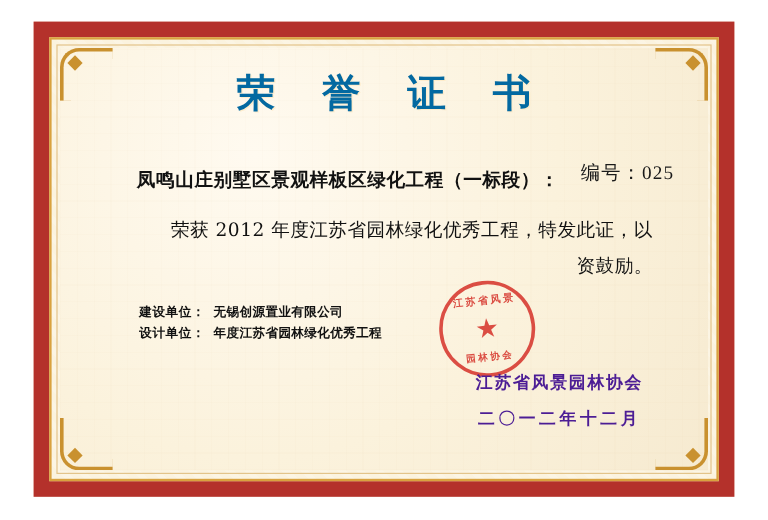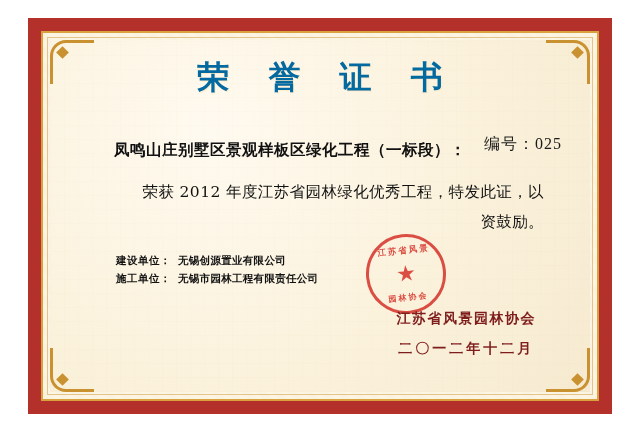--- a/index.html
+++ b/index.html
@@ -161,21 +161,21 @@
     letter-spacing: 0.3px;
   }
 
   
   .sign-block {
     position: absolute;
     right: 36px;
     bottom: 22px;
     text-align: center;
     font-family: "DejaVu Serif", serif;
-    color: #7f1d1d;
+    color: #4c1d95;
   }
   .issuer {
     font-size: 14px;
     font-weight: bold;
     letter-spacing: 1.5px;
   }
   .issue-date {
     margin-top: 12px;
     font-size: 14px;
     font-weight: bold;
@@ -259,22 +259,22 @@
     <div class="recipient">凤鸣山庄别墅区景观样板区绿化工程（一标段）：</div>
 
     <div class="body-text">荣获 2012 年度江苏省园林绿化优秀工程，特发此证，以资鼓励。</div>
 
     <div class="units">
       <div class="unit-row">
         <span class="unit-label">建设单位：</span>
         <span class="unit-value">无锡创源置业有限公司</span>
       </div>
       <div class="unit-row">
-        <span class="unit-label">施工单位：</span>
-        <span class="unit-value">无锡市园林工程有限责任公司</span>
+        <span class="unit-label">设计单位：</span>
+        <span class="unit-value">年度江苏省园林绿化优秀工程</span>
       </div>
     </div>
 
     <div class="seal">
       <div class="seal-inner">
         <div class="seal-text">江苏省风景</div>
         <div class="seal-star">★</div>
         <div class="seal-text-bottom">园林协会</div>
       </div>
     </div>

